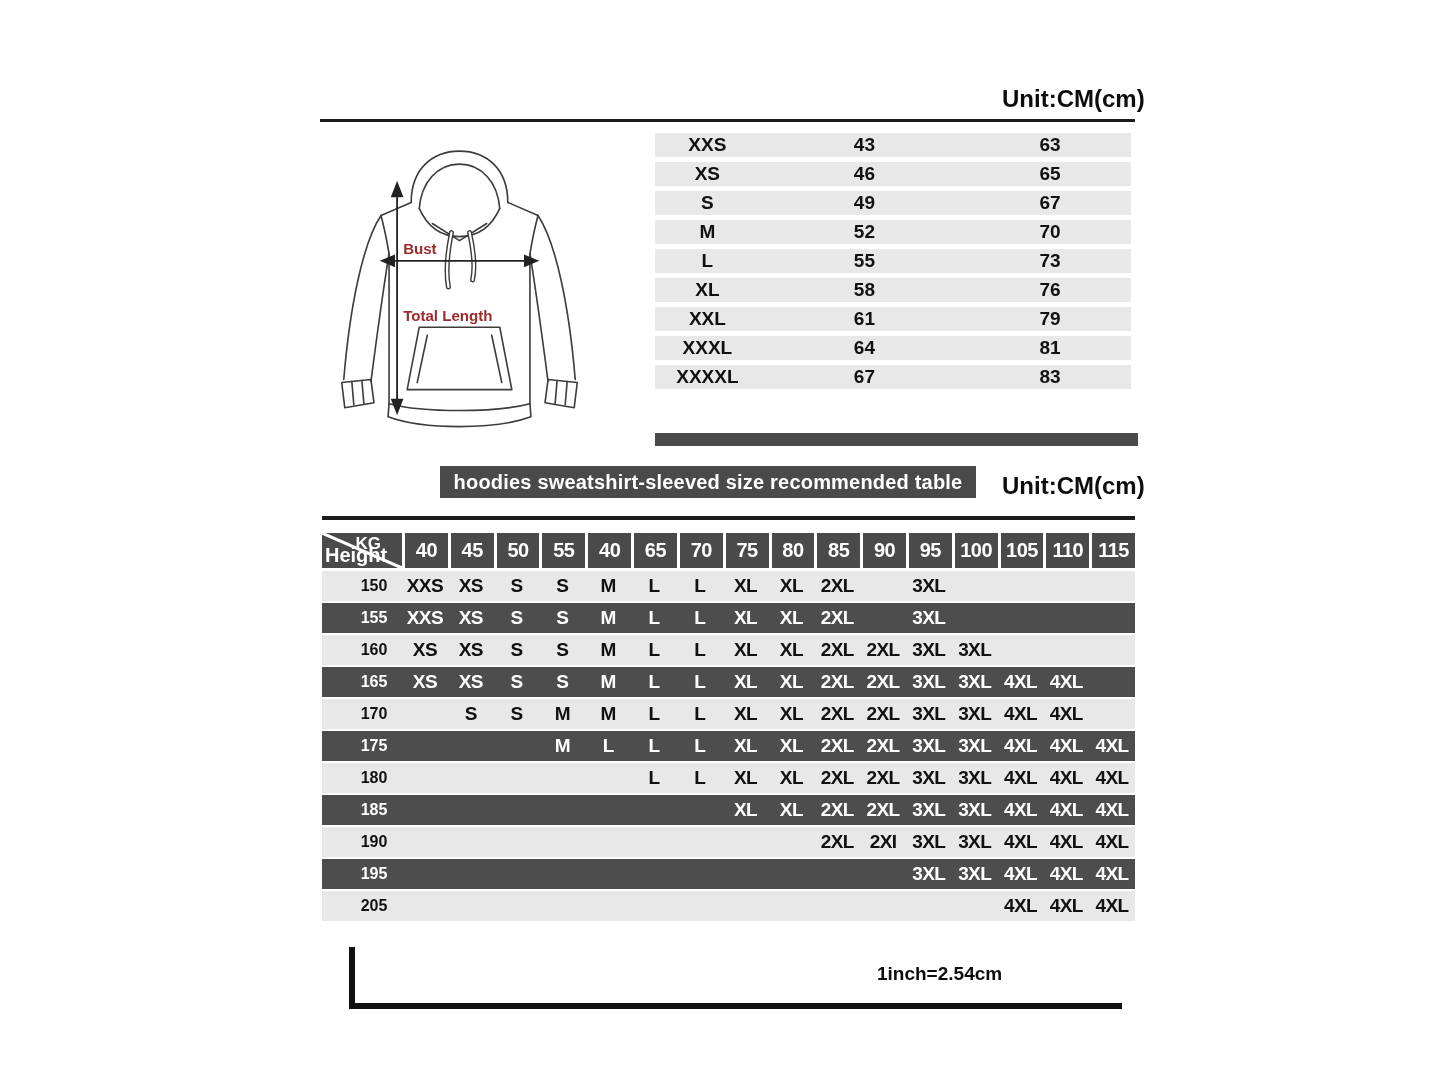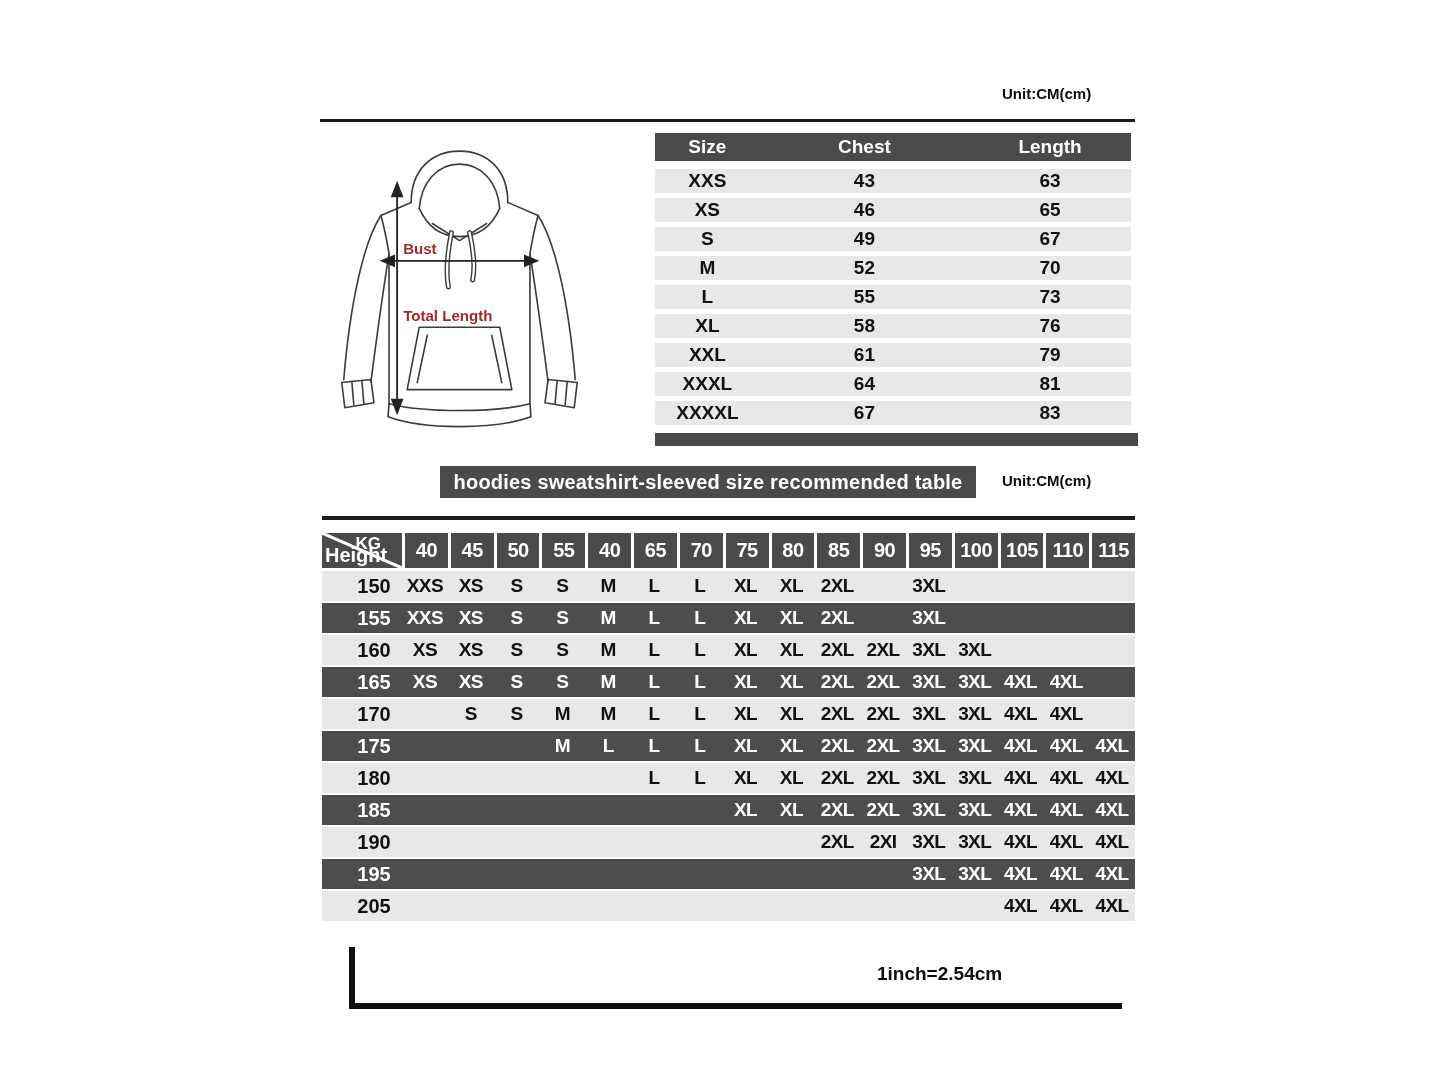--- a/index.html
+++ b/index.html
@@ -16,21 +16,21 @@
     font-family:"Liberation Sans",sans-serif;font-weight:bold;color:var(--ink);
     overflow:hidden;
   }
   .title-bar{
     position:absolute;background:var(--dark);color:#fff;
     display:flex;align-items:center;justify-content:center;
     font-size:20px;white-space:pre;letter-spacing:.2px;
   }
   #title1{left:518px;top:80px;width:408px;height:31px;}
   #title2{left:440px;top:466px;width:536px;height:32px;}
-  .unit{position:absolute;font-size:15px;color:#0d0d0d;}
+  .unit{position:absolute;font-size:24px;color:#0d0d0d;}
   #unit1{left:1002px;top:85px;}
   #unit2{left:1002px;top:472px;}
   .hr{position:absolute;background:#1c1c1c;}
   #hr1{left:320px;top:119px;width:815px;height:3px;}
   #hr2{left:322px;top:516px;width:813px;height:4px;}
 
   
   .hoodie{position:absolute;left:326px;top:138px;width:268px;height:314px;}
 
   
@@ -62,21 +62,21 @@
   .corner-kg{position:absolute;top:1px;right:21px;font-size:17px;}
   .corner-height{position:absolute;bottom:1px;left:3px;font-size:20px;margin-top:14px;}
   .rt-row{
     display:grid;grid-template-columns:80px repeat(16,1fr);
     height:30px;margin-bottom:2px;align-items:center;text-align:center;
     font-size:19px;letter-spacing:-.6px;
   }
   .rt-row.light{background:var(--light);color:#111;}
   .rt-row.dark{background:var(--darkrow);color:#fff;}
   .rt-cell{overflow:visible;white-space:nowrap;}
-  .rt-height{font-size:20px;letter-spacing:0;padding-left:24px;}
+  .rt-height{font-size:16px;letter-spacing:0;padding-left:24px;}
 
   
   .v-line{position:absolute;left:349px;top:947px;width:6px;height:62px;background:#101010;}
   .h-line{position:absolute;left:349px;top:1003px;width:773px;height:6px;background:#101010;}
   .note{position:absolute;left:366px;top:961px;font-size:19px;color:#0d0d0d;white-space:pre;}
   .conv{position:absolute;left:877px;top:963px;font-size:19px;color:#0d0d0d;}
 </style>
 </head>
 <body>
 
@@ -128,25 +128,20 @@
       <polygon points="70,273 65,260 75,260"></polygon>
       <line x1="63" y1="122" x2="201" y2="122"></line>
       <polygon points="55,122 67,117 67,127"></polygon>
       <polygon points="209,122 197,117 197,127"></polygon>
     </g>
     <text x="76" y="115" font-size="15" font-weight="bold" fill="#9e2b2b">Bust</text>
     <text x="76" y="182" font-size="15" font-weight="bold" fill="#9e2b2b">Total Length</text>
   </svg>
 
   <div class="size-table">
-    <div class="st-header">
-      <div>Size</div>
-      <div>Chest</div>
-      <div>Length</div>
-    </div>
     <div>
         <div class="st-row">
           <div>XXS</div>
           <div>43</div>
           <div>63</div>
         </div>
         <div class="st-row">
           <div>XS</div>
           <div>46</div>
           <div>65</div>

